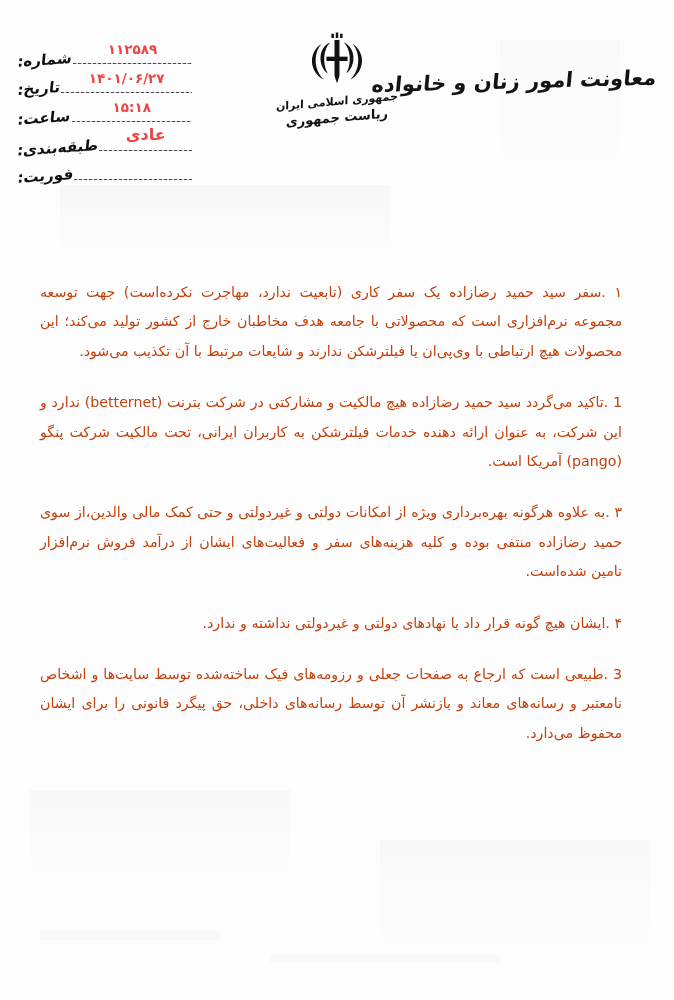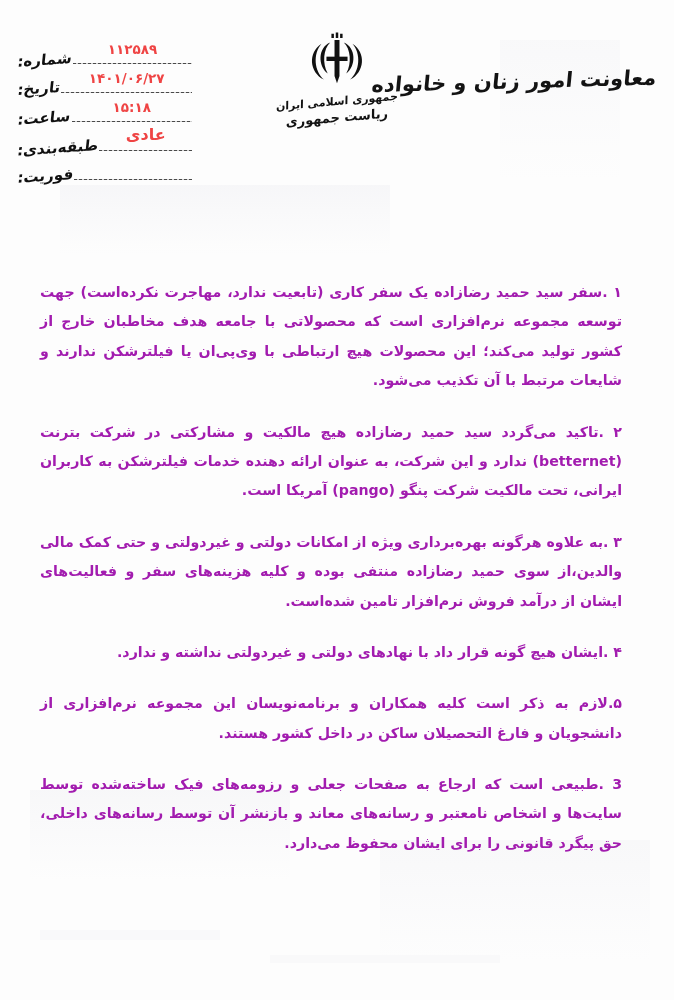--- a/index.html
+++ b/index.html
@@ -144,25 +144,25 @@
     top: 278px;
     right: 52px;
     left: 40px;
     direction: rtl;
     text-align: justify;
   }
   .para {
     font-family: "DejaVu Sans", "Liberation Sans", sans-serif;
     font-size: 14.2px;
     line-height: 2.07;
-    color: #a21caf;
+    color: #c2410c;
     margin: 0 0 22px 0;
     text-align: justify;
     text-justify: inter-word;
-    font-weight: 700;
+    font-weight: 400;
   }
   .para:last-child { margin-bottom: 0; }
 </style>
 </head>
 <body>
 
 <div class="page">
 
   <div class="smudge" style="top:185px;left:60px;width:330px;height:70px;opacity:.5;"></div>
   <div class="smudge" style="top:790px;left:30px;width:260px;height:90px;opacity:.45;"></div>
@@ -231,20 +231,19 @@
         <span class="meta-rule">
           <span class="meta-value small"></span>
         </span>
       </div>
 
     </div>
   </div>
 
   <div class="body-text">
     <p class="para">۱ .سفر سید حمید رضازاده یک سفر کاری (تابعیت ندارد، مهاجرت نکرده‌است) جهت توسعه مجموعه نرم‌افزاری است که محصولاتی با جامعه هدف مخاطبان خارج از کشور تولید می‌کند؛ این محصولات هیچ ارتباطی با وی‌پی‌ان یا فیلترشکن ندارند و شایعات مرتبط با آن تکذیب می‌شود.</p>
-    <p class="para">۲ .تاکید می‌گردد سید حمید رضازاده هیچ مالکیت و مشارکتی در شرکت بترنت (betternet) ندارد و این شرکت، به عنوان ارائه دهنده خدمات فیلترشکن به کاربران ایرانی، تحت مالکیت شرکت پنگو (pango) آمریکا است.</p>
+    <p class="para">1 .تاکید می‌گردد سید حمید رضازاده هیچ مالکیت و مشارکتی در شرکت بترنت (betternet) ندارد و این شرکت، به عنوان ارائه دهنده خدمات فیلترشکن به کاربران ایرانی، تحت مالکیت شرکت پنگو (pango) آمریکا است.</p>
     <p class="para">۳ .به علاوه هرگونه بهره‌برداری ویژه از امکانات دولتی و غیردولتی و حتی کمک مالی والدین،از سوی حمید رضازاده منتفی بوده و کلیه هزینه‌های سفر و فعالیت‌های ایشان از درآمد فروش نرم‌افزار تامین شده‌است.</p>
     <p class="para">۴ .ایشان هیچ گونه قرار داد با نهادهای دولتی و غیردولتی نداشته و ندارد.</p>
-    <p class="para">۵.لازم به ذکر است کلیه همکاران و برنامه‌نویسان این مجموعه نرم‌افزاری از دانشجویان و فارغ التحصیلان ساکن در داخل کشور هستند.</p>
     <p class="para">3 .طبیعی است که ارجاع به صفحات جعلی و رزومه‌های فیک ساخته‌شده توسط سایت‌ها و اشخاص نامعتبر و رسانه‌های معاند و بازنشر آن توسط رسانه‌های داخلی، حق پیگرد قانونی را برای ایشان محفوظ می‌دارد.</p>
   </div>
 
 </div>
 
 </body></html>

